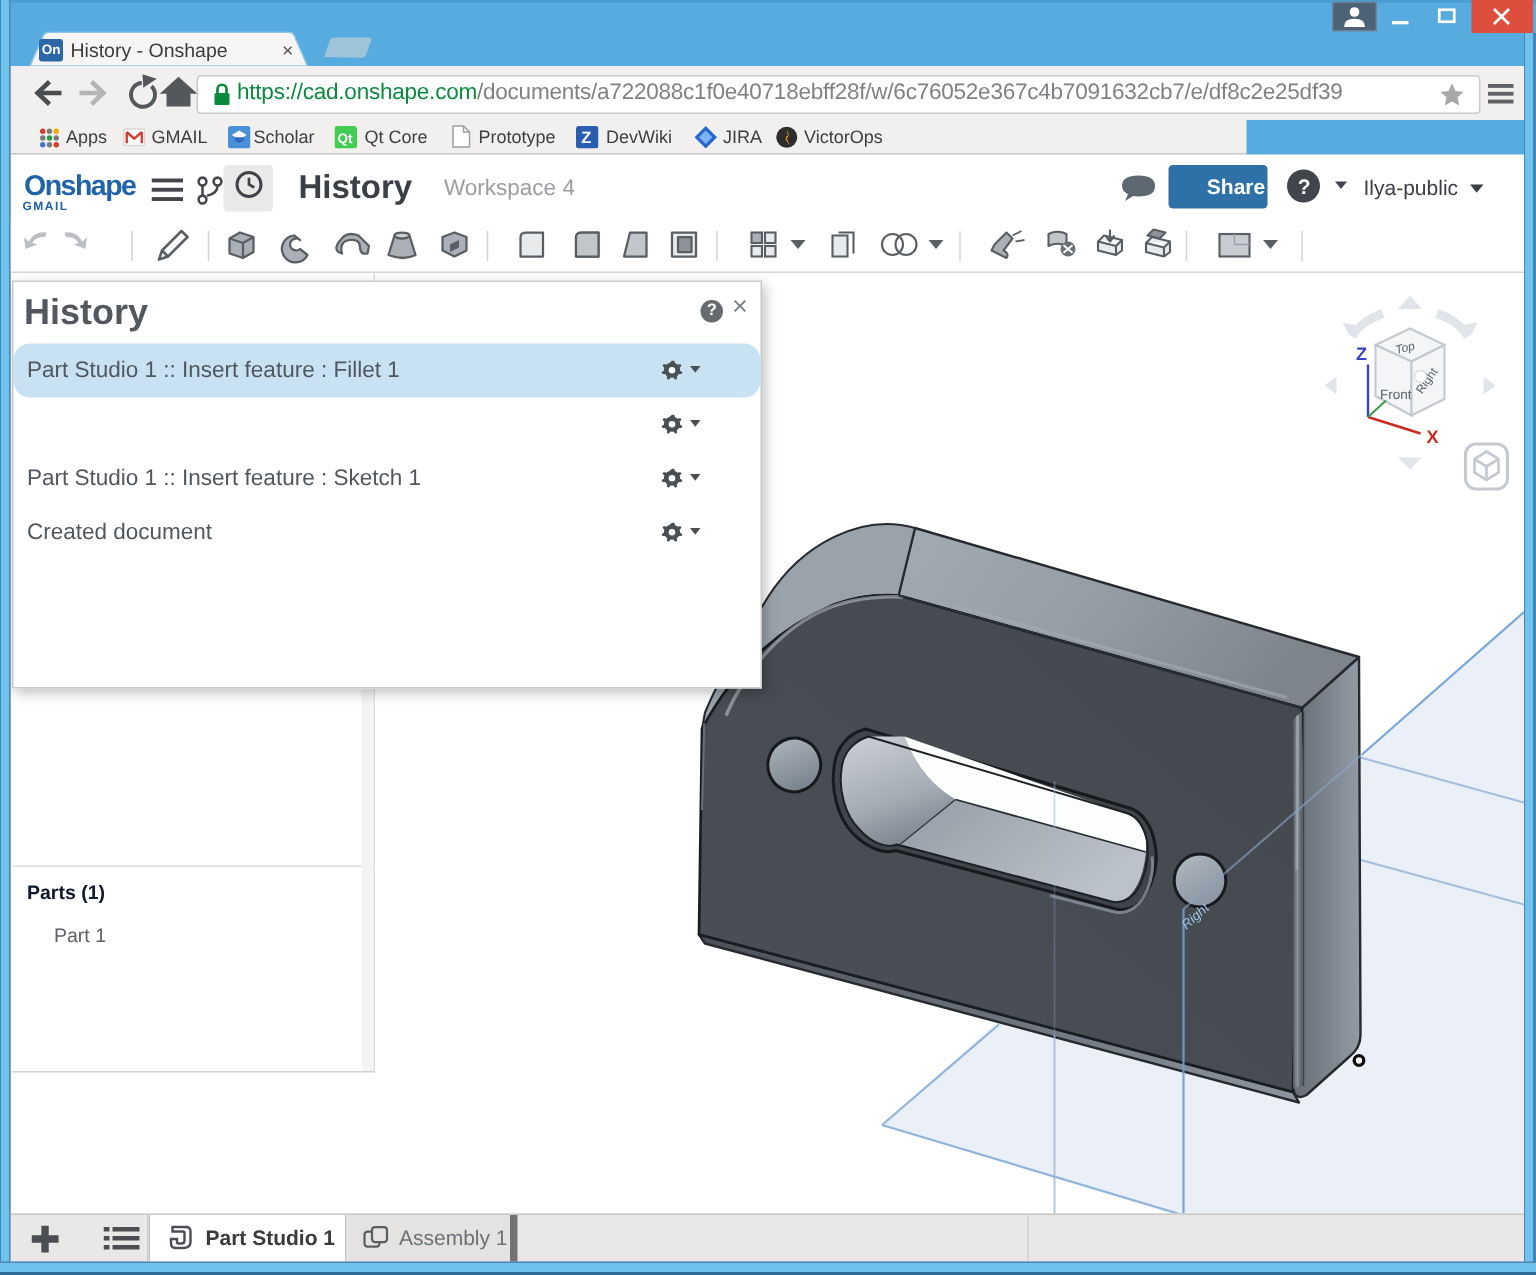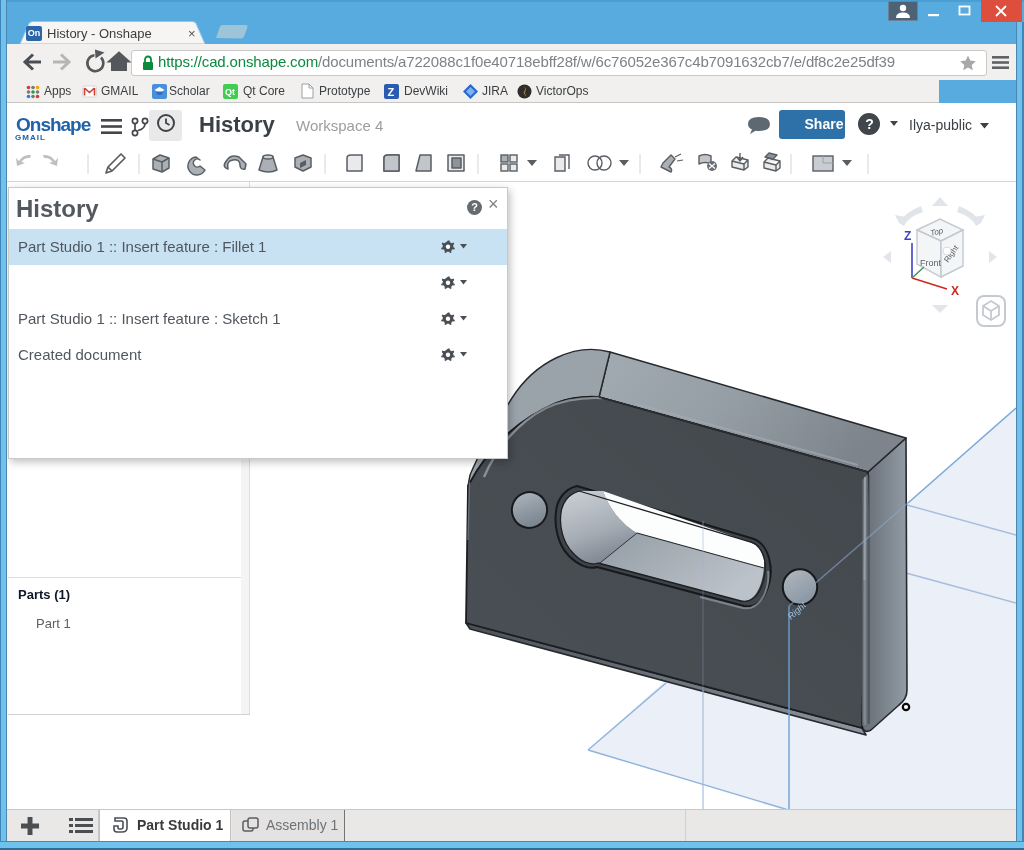--- a/index.html
+++ b/index.html
@@ -15,50 +15,50 @@
 #tabclose { left:188px; top:26px; font-size:13px; color:#555; }
 .winbtn { top:0; height:22px; color:#fff; }
 #btn-profile { left:888px; top:1px; width:30px; height:20px; background:#4e6276; border:1px solid #6c8296; border-radius:1px; }
 #btn-close { left:981px; width:41px; background:#dd4e3c; }
 
 #navbar { left:7px; top:44px; width:1009px; height:36px; background:#f1f0ef; }
 #addressbar { left:131px; top:50px; width:856px; height:26px; background:#fff; border:1px solid #cbc9c7; border-radius:3px; }
 #urltext { left:158px; top:53px; width:800px; font-size:15px; white-space:nowrap; overflow:hidden; color:#7e8286; letter-spacing:-0.15px;}
 #urltext .green { color:#0b8a3e; }
 
-#bookmarks { left:7px; top:80px; width:932px; height:23px; background:#f1f0ef; border-bottom:1px solid #c8c6c4; font-size:12px; color:#3d4043; }
+#bookmarks { left:7px; top:80px; width:824px; height:23px; background:#f1f0ef; border-bottom:1px solid #c8c6c4; font-size:12px; color:#3d4043; }
 .bm { position:absolute; top:4px; }
 
 #content { left:7px; top:103px; width:1009px; height:738px; background:#fff; }
 #logo { left:16px; top:114px; font-size:19px; font-weight:bold; color:#2163a8; letter-spacing:-1px;}
 #beta { left:15px; top:133px; font-size:8px; font-weight:bold; color:#2163a8; letter-spacing:1px;}
 #clockbtn { left:149px; top:110px; width:33px; height:31px; background:#e9e9e9; border-radius:3px; }
 #apptitle { left:199px; top:112px; font-size:22px; font-weight:bold; color:#3b4046; }
 #wsname { left:296px; top:117px; font-size:15px; color:#9a9ea2; }
 #sharebtn { left:779px; top:110px; width:66px; height:29px; background:#2e70a8; border-radius:3px; color:#fff; font-size:14px; font-weight:bold; text-align:center; line-height:29px;padding-left:24px; }
 #username { left:909px; top:117px; font-size:14px; color:#3b4046; }
 
 #apptoolbar { left:7px; top:147px; width:1009px; height:35px; background:#fff; border-bottom:1px solid #d6d6d6; }
 
 #history { left:8px; top:187px; width:500px; height:272px; background:#fff; border:1px solid #c9c9c9; box-shadow:2px 3px 8px rgba(0,0,0,0.25); }
 #history h1 { font-size:24px; font-weight:bold; color:#53585e; position:absolute; left:7px; top:7px; }
 .hrow { position:absolute; left:0; width:498px; height:36px; font-size:15px; color:#51575e; line-height:36px; padding-left:9px; }
-.hrow.sel { background:#c8e2f4; }
+.hrow.sel { background:#c8e2f4;border-radius:11px; }
 .gear { position:absolute; left:431px; top:10px; }
 #hhelp { position:absolute; left:458px; top:12px; width:15px; height:15px; background:#666b70; border-radius:50%; color:#fff; font-size:11px; font-weight:bold; text-align:center; line-height:15px; }
 #hclose { position:absolute; left:479px; top:6px; font-size:18px; color:#7a7f84; }
 
 .lpline { background:#dcdcdc; }
 #partshdr { left:18px; top:587px; font-size:13px; font-weight:bold; color:#0f172a; }
 #part1 { left:36px; top:616px; font-size:13px; color:#5a6065; }
 
 #tabbar { left:7px; top:809px; width:1009px; height:32px; background:#e9e8e7; border-top:1px solid #c9c7c7; }
 #pstab { position:absolute; left:92px; top:0px; width:132px; height:31px; background:#fff; border-left:1px solid #c2c0c0; border-right:1px solid #c2c0c0; }
 #pstab span { position:absolute; left:37px; top:7px; font-size:14px; font-weight:bold; color:#3a3a3a; }
-#astab { position:absolute; left:225px; top:0px; width:113px; height:31px; background:#e4e3e2; border-right:1px solid #737373; }
+#astab { position:absolute; left:225px; top:0px; width:113px; height:31px; background:#e4e3e2; border-right:5px solid #737373; }
 #astab span { position:absolute; left:34px; top:7px; font-size:14px; color:#6d7277; }
 
 #bleft  { left:0; top:0; width:7px; height:850px; background:linear-gradient(90deg,#3e85b8 0 1px,#6fc2ee 1px 6px,#4e86ad 6px 7px); }
 #bright { left:1016px; top:22px; width:8px; height:828px; background:linear-gradient(90deg,#4e86ad 0 1px,#6fc2ee 1px 6px,#3e85b8 6px 8px); }
 #bbot   { left:0; top:841px; width:1024px; height:9px; background:linear-gradient(180deg,#4e86ad 0 1px,#6fc2ee 1px 7px,#2e6e96 7px 9px); }
 #bleft,#bright,#bbot { z-index:50; }
 </style>
 </head>
 <body>
 <div id="titlebar" class="abs" style="background:linear-gradient(180deg,#4a9ed2 0 2px,#58abdf 2px);"></div>

